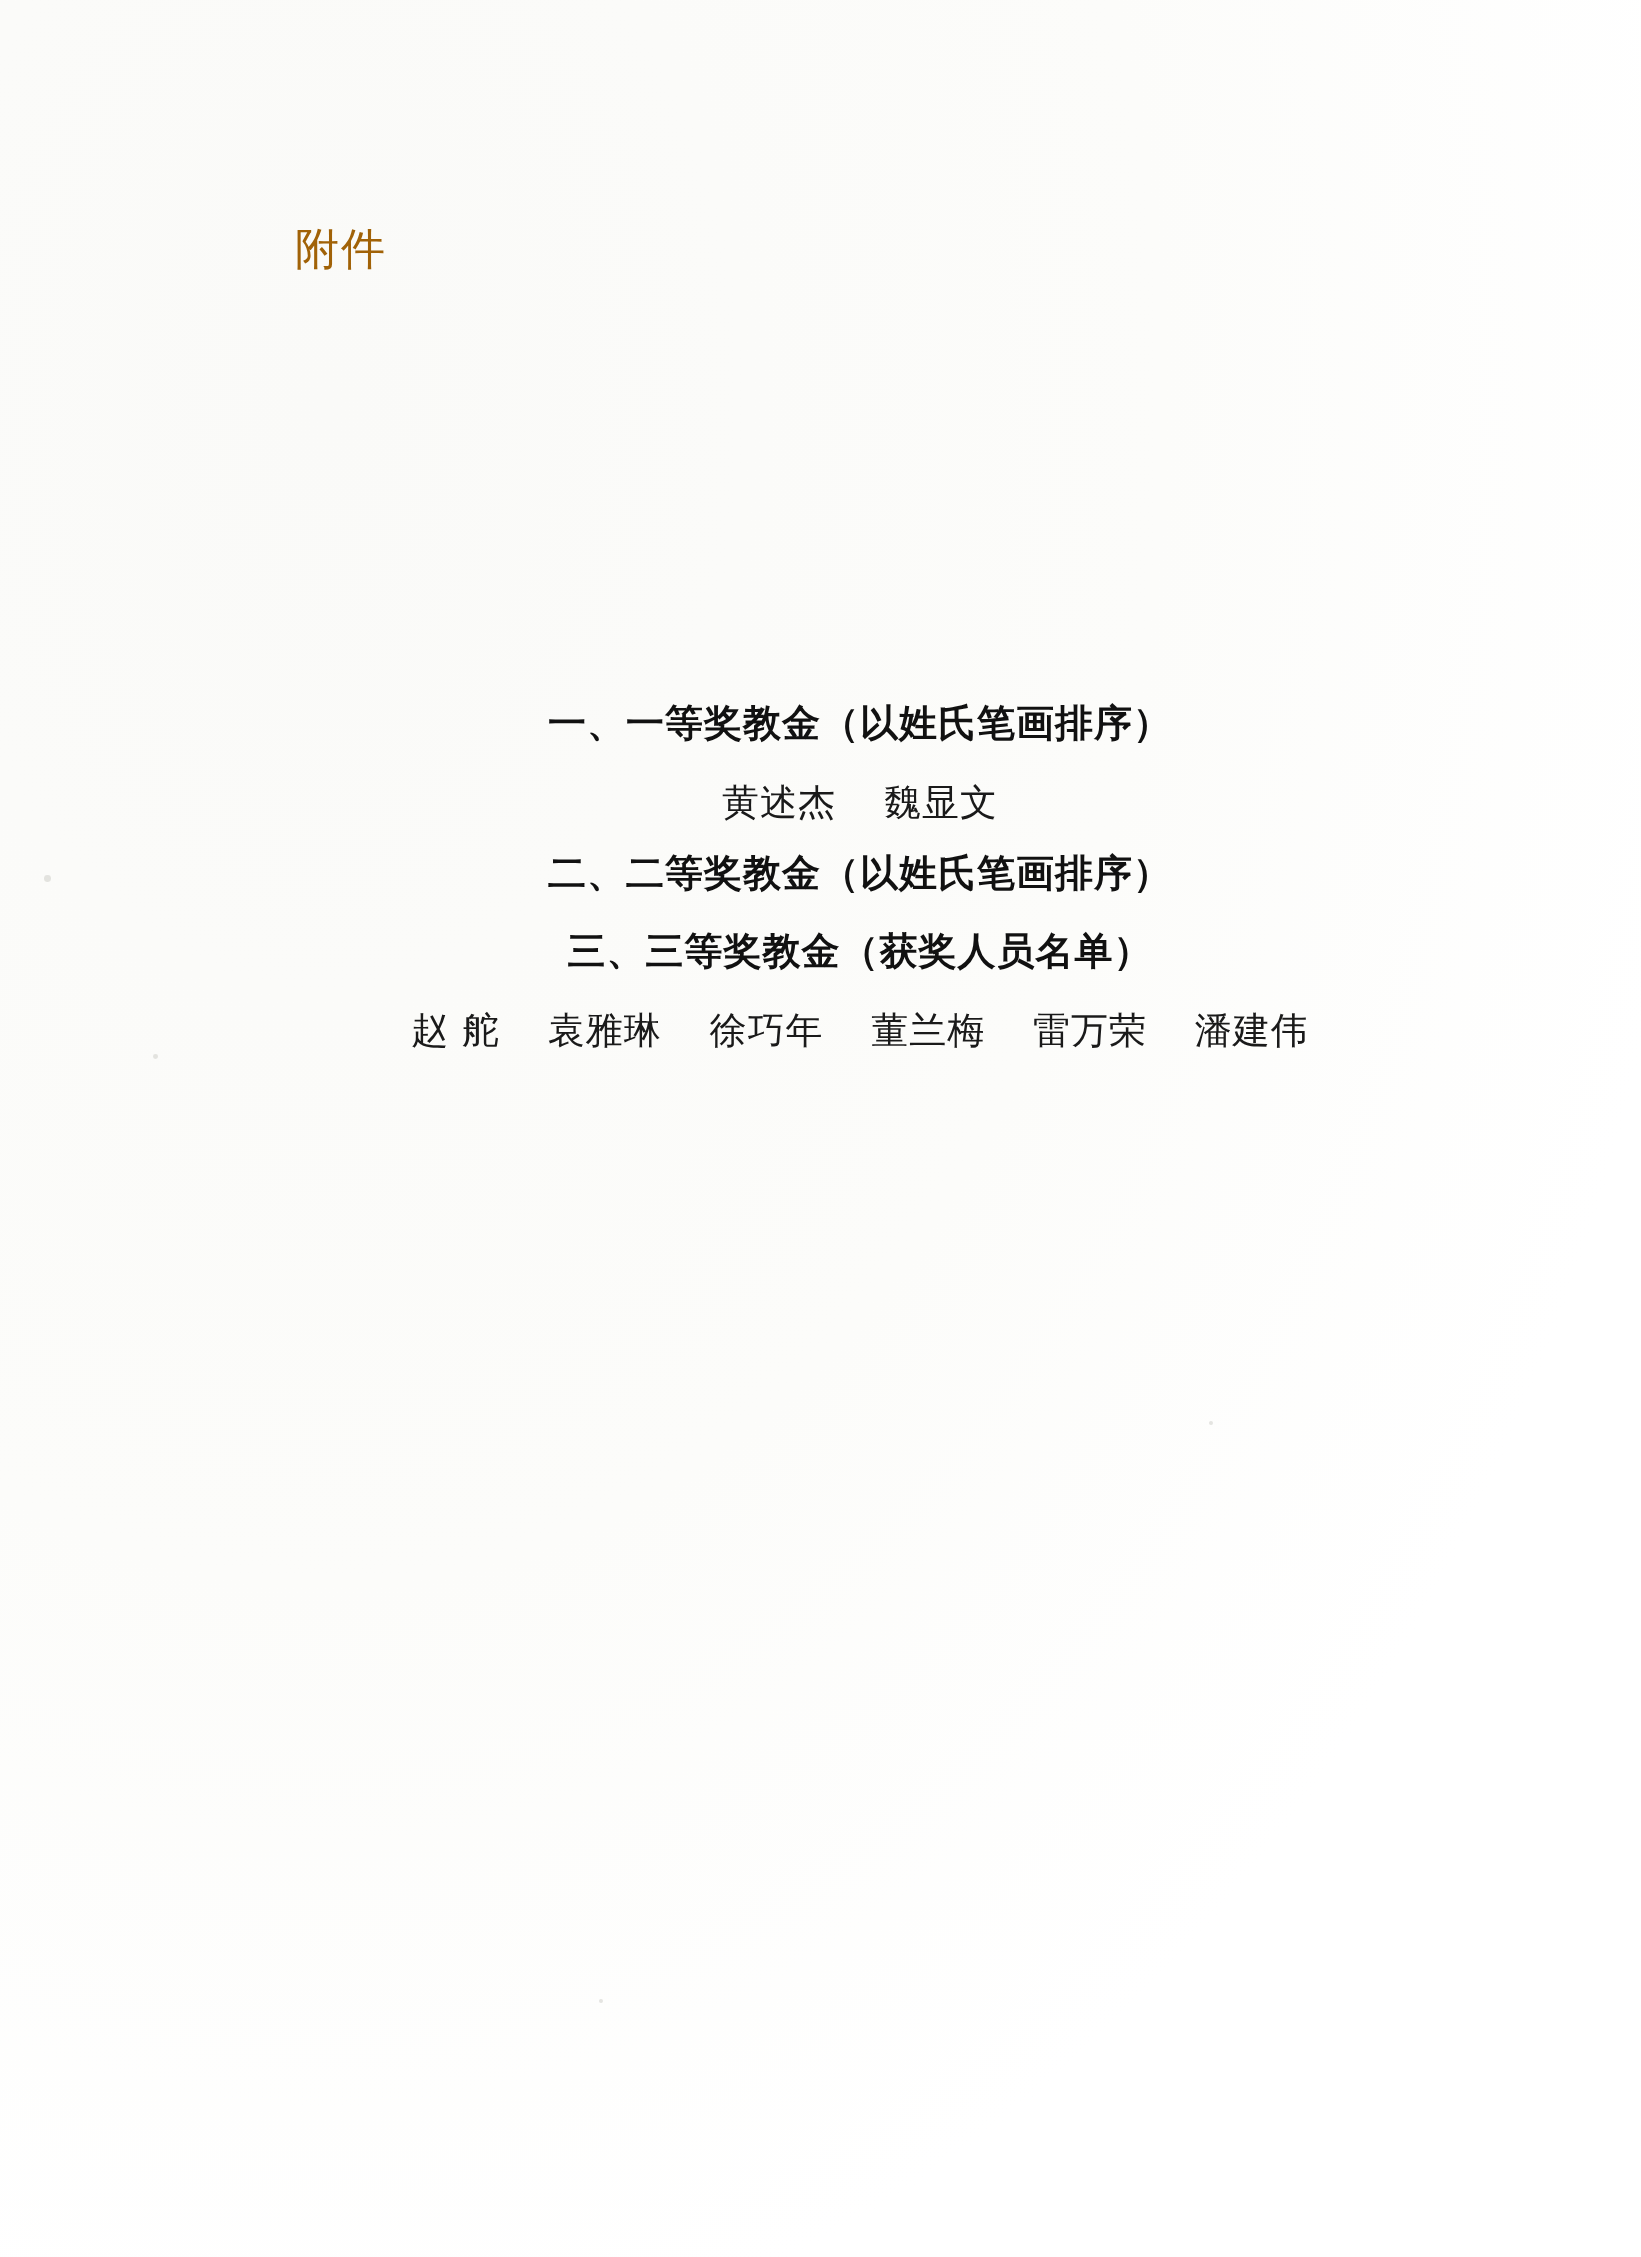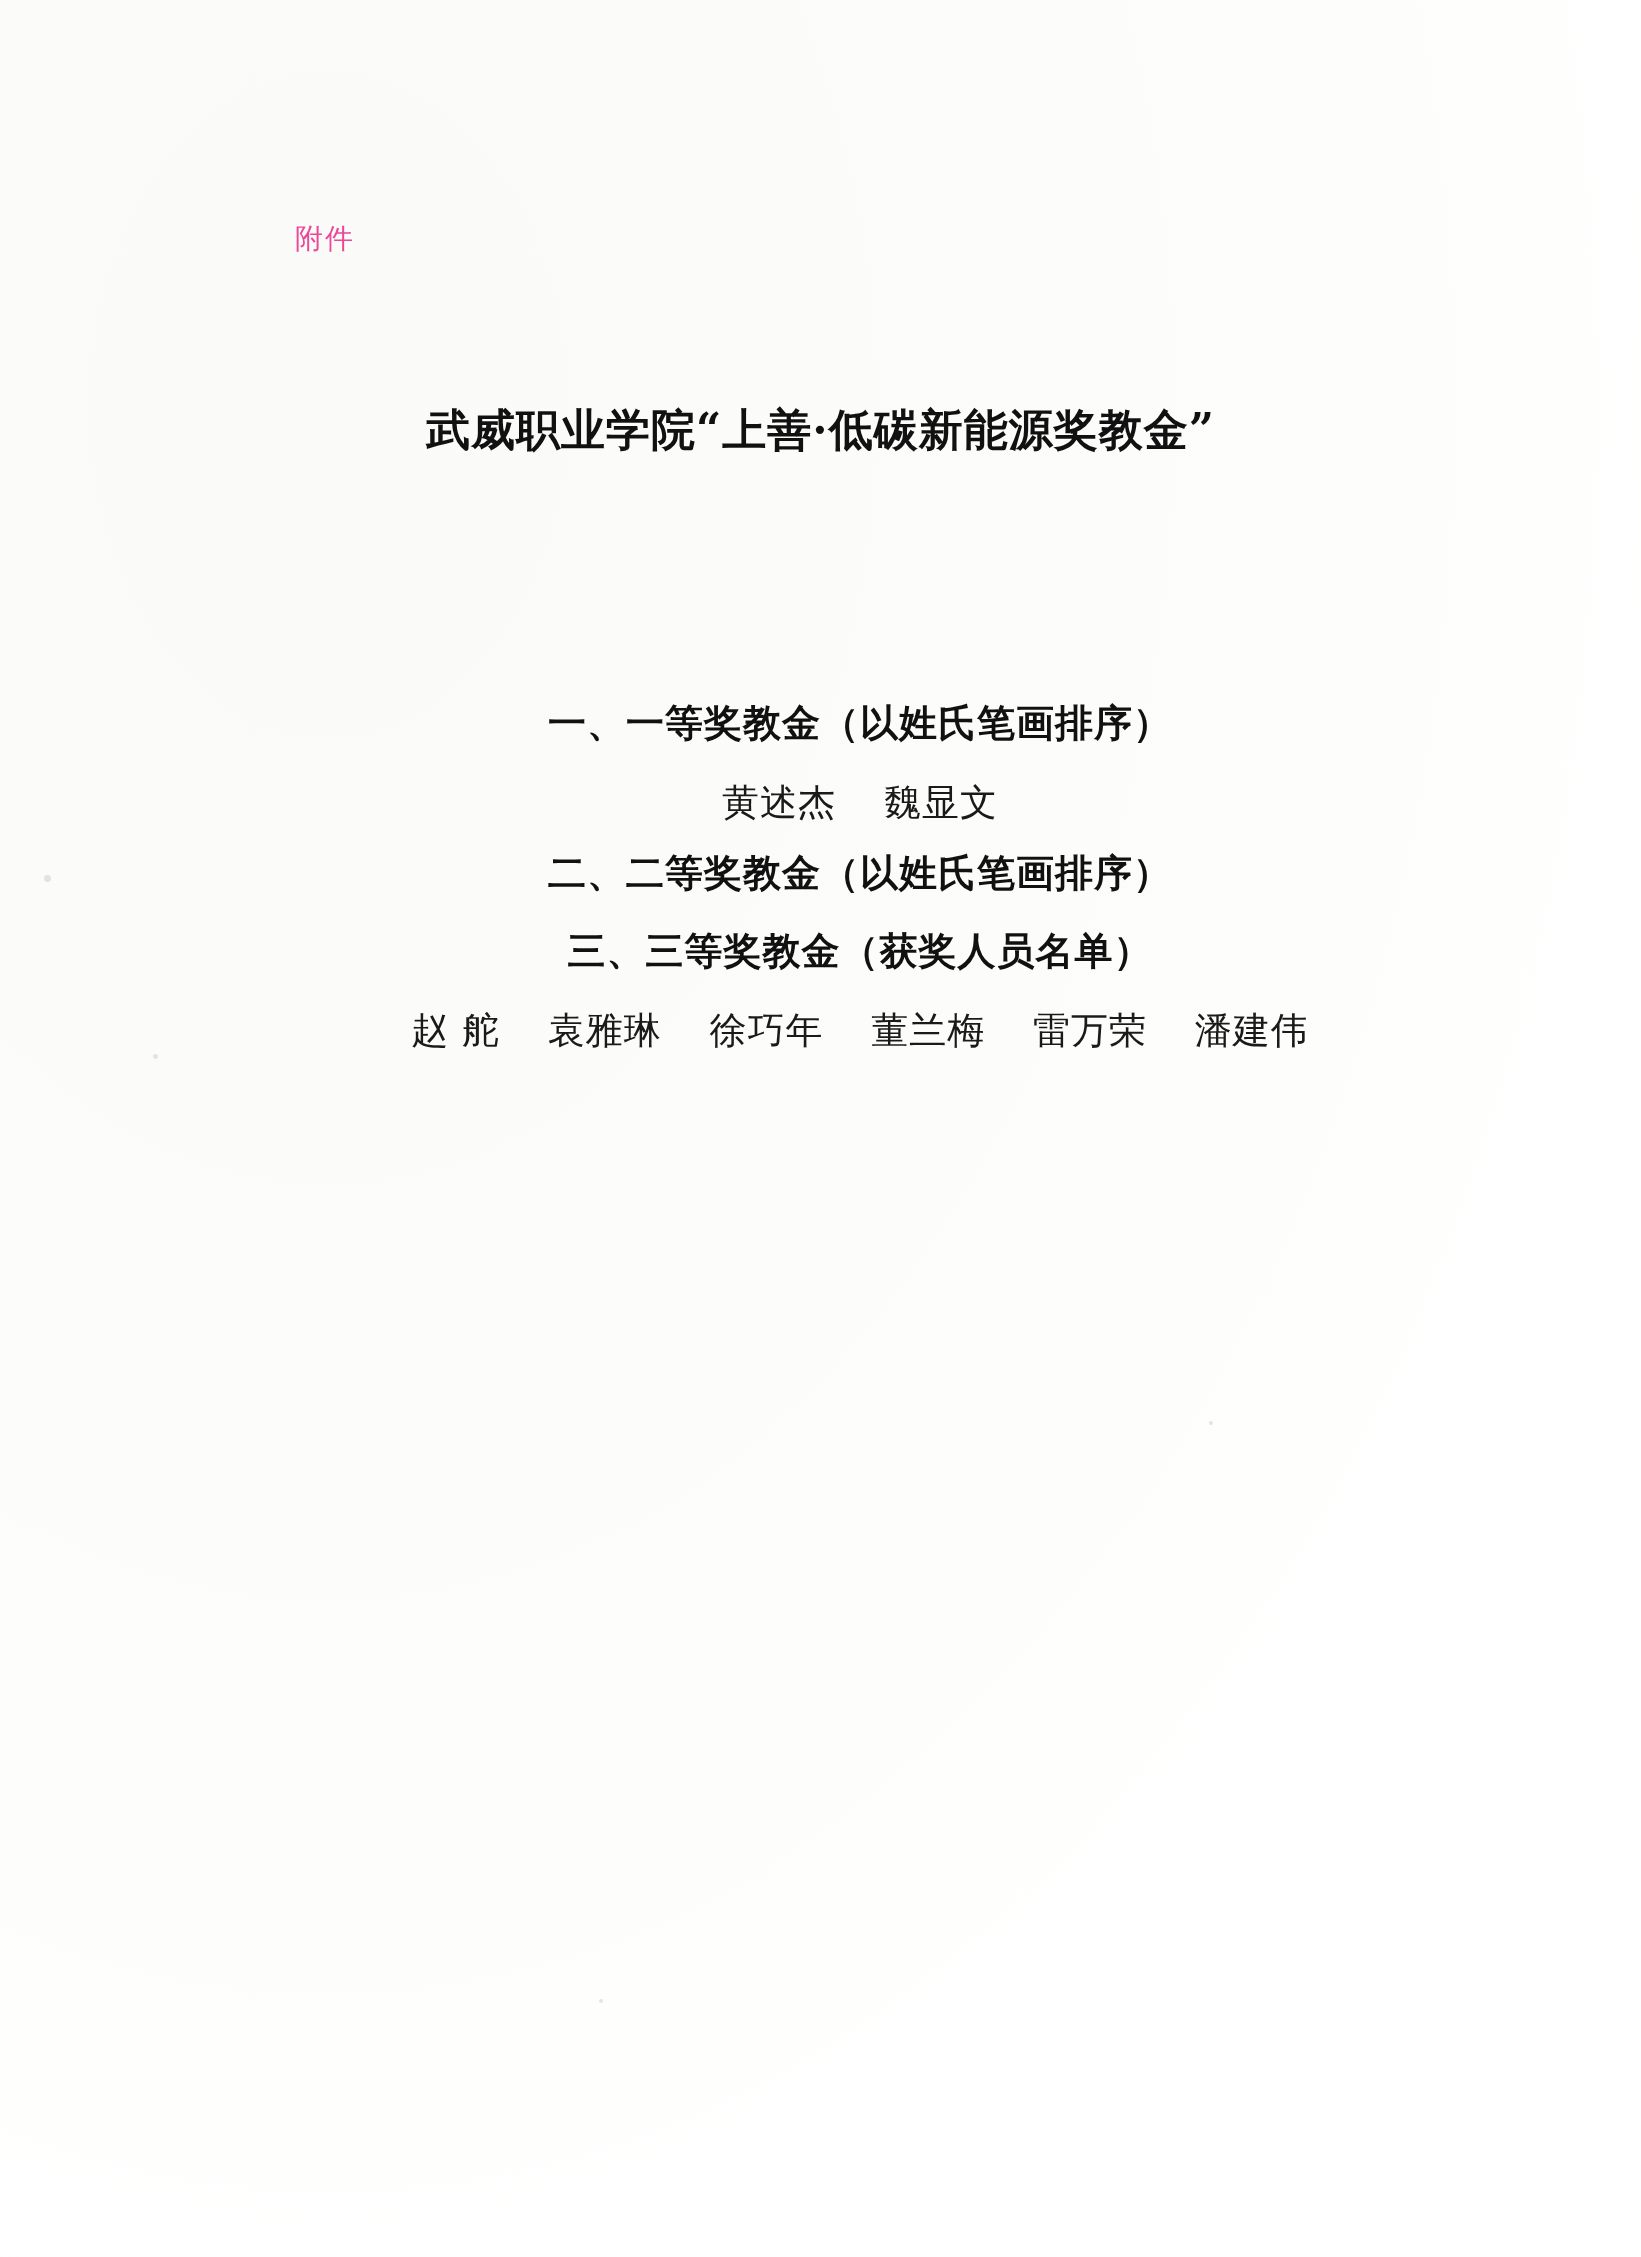--- a/index.html
+++ b/index.html
@@ -31,23 +31,23 @@
   }
   .page {
     position: absolute;
     inset: 0;
   }
   .attachment-label {
     position: absolute;
     left: 295px;
     top: 220px;
     font-family: Liberation Mono, monospace;
-    font-size: 28px;
+    font-size: 44px;
     letter-spacing: 1.9px;
-    color: #ec4899;
+    color: #a16207;
   }
   .doc-title {
     position: absolute;
     left: 0;
     right: 0;
     top: 396px;
     text-align: center;
     font-weight: bold;
     font-size: 44px;
     line-height: 1.55;
@@ -101,21 +101,20 @@
 <div class="page">
 
   <div class="speck" style="left:44px;  top:875px;  width:6.8px;  height:6.8px;"></div>
   <div class="speck" style="left:153px; top:1054px; width:4.8px;  height:4.8px;"></div>
   <div class="speck" style="left:1209px;top:1421px; width:3.9px;  height:3.9px;"></div>
   <div class="speck" style="left:599px; top:1999px; width:3.9px;  height:3.9px;"></div>
 
   <div class="attachment-label">附件</div>
 
   <div class="doc-title">
-    <span class="line">武威职业学院“上善·低碳新能源奖教金”</span>
   </div>
 
   <div class="body-block">
 
     <div class="section">
       <div class="section-heading">一、一等奖教金（以姓氏笔画排序）</div>
       <div class="name-row">
         <span class="name">黄述杰</span>
         <span class="name">魏显文</span>
       </div>

